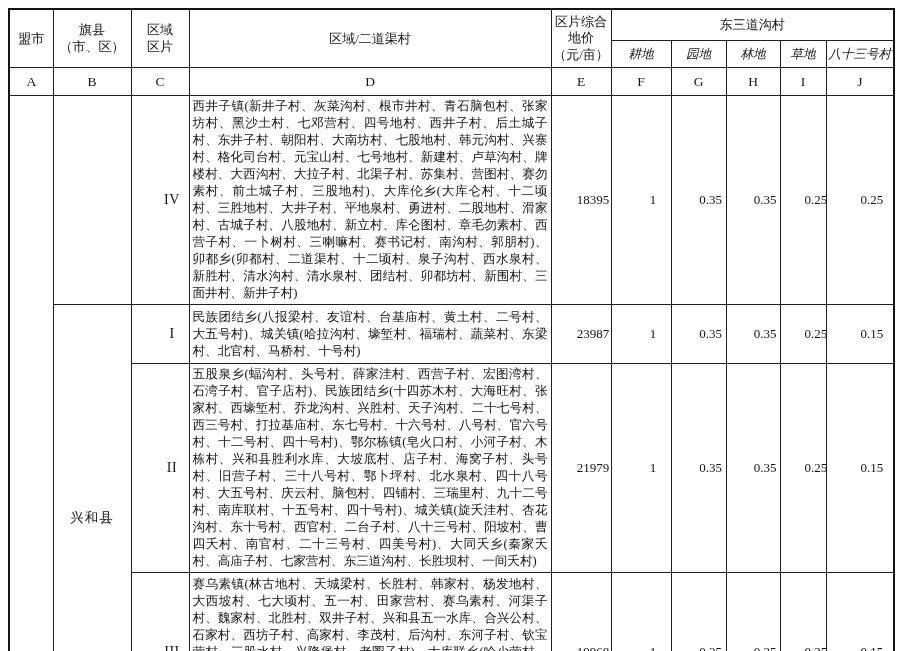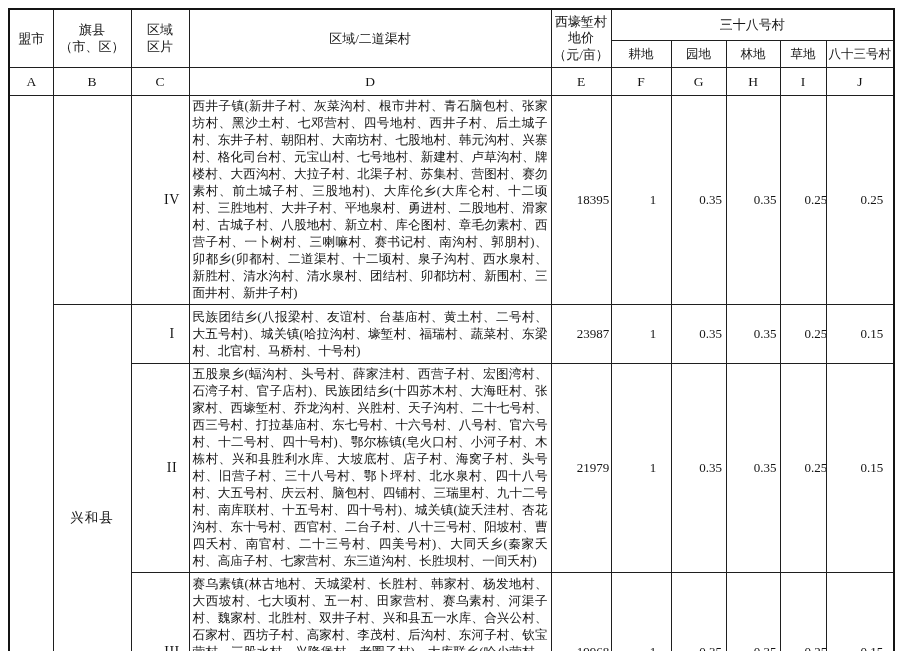--- a/index.html
+++ b/index.html
@@ -27,21 +27,21 @@
   }
   th, td {
     border: 1px solid #1f1f1f;
     padding: 0;
     font-weight: normal;
     text-align: center;
     vertical-align: middle;
     overflow: hidden;
   }
   tr.h1 th { height: 30px; font-size: 13px; }
-  tr.h2 th { height: 26px; font-size: 12.5px; }
+  tr.h2 th { height: 26px; font-size: 12.5px; font-style: italic; }
   tr.h3 th { height: 27px; font-size: 13.5px; }
   th.pre { white-space: pre-line; line-height: 1.25; }
   th.price-head { font-size: 12.5px; }
   td.zone { font-size: 14px; letter-spacing: 0.5px; padding-left: 24px; }
   td.county { font-size: 13.5px; letter-spacing: 1px; }
   td.desc {
     text-align: justify;
     font-size: 12.6px;
     line-height: 17px;
     padding: 2px 3px 2px 3px;
@@ -72,24 +72,24 @@
     </colgroup>
 
     <tbody>
         <tr class="h1">
       <th rowspan="2">盟市</th>
       <th rowspan="2" class="pre">旗县
 （市、区）</th>
       <th rowspan="2" class="pre">区域
 区片</th>
       <th rowspan="2">区域/二道渠村</th>
-      <th rowspan="2" class="pre price-head">西壕堑村
+      <th rowspan="2" class="pre price-head">区片综合
 地价
 （元/亩）</th>
-      <th colspan="5">三十八号村</th>
+      <th colspan="5">东三道沟村</th>
     </tr>
     <tr class="h2">
       <th>耕地</th>
       <th>园地</th>
       <th>林地</th>
       <th>草地</th>
       <th>八十三号村</th>
     </tr>
     <tr class="h3">
       <th>A</th>

